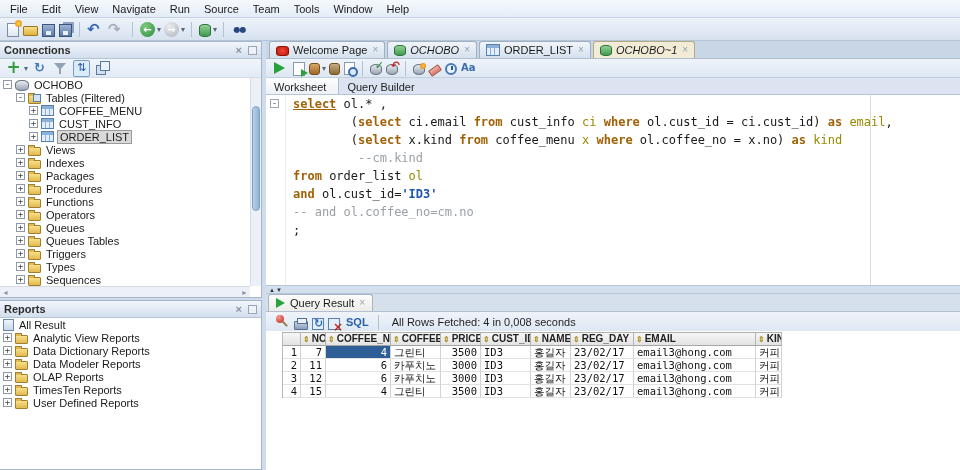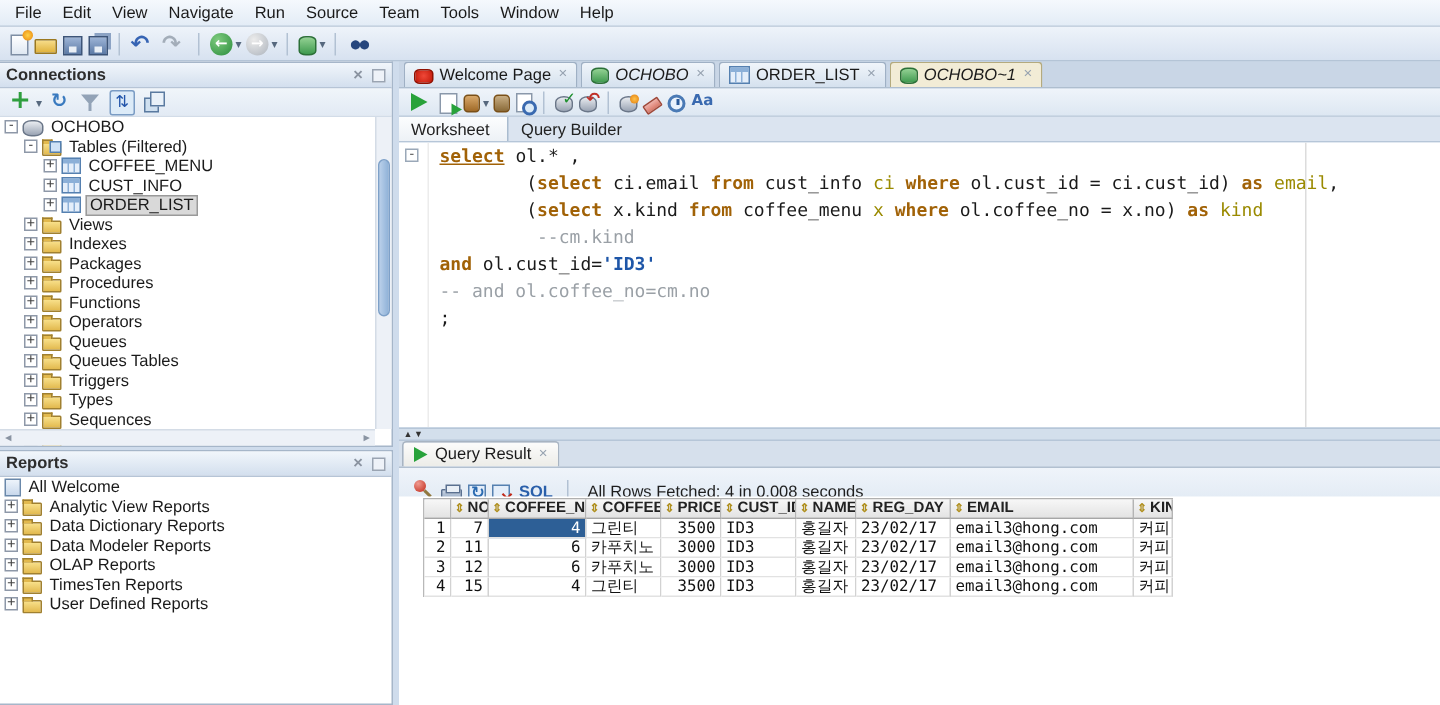--- a/index.html
+++ b/index.html
@@ -125,21 +125,21 @@
 
   
   #hsplit{position:absolute;left:266px;top:285px;right:0;height:9px;background:#d3dfec;border-top:1px solid #b6c6d8;border-bottom:1px solid #b6c6d8;display:flex;align-items:center;padding-left:3px}
   #hsplit span{font-size:6px;line-height:6px;color:#333;margin-right:1px}
 
   
   #qr-tabbar{position:absolute;left:266px;top:294px;right:0;height:18px;background:#d6e0ec;border-bottom:1px solid #b2c0d0;display:flex;align-items:flex-end;padding-left:2px}
   .qr-tab{height:17px;display:flex;align-items:center;background:linear-gradient(#fcfcfb,#ececе8);background:linear-gradient(#fcfcfb,#ecece8);border:1px solid #a8b4c2;border-bottom:none;border-radius:3px 3px 0 0;padding:0 7px}
   .ic-qr-run{width:10px;height:12px;position:relative;margin-right:4px}
   .ic-qr-run::before{content:'';position:absolute;left:0;top:1px;border-left:9px solid #28a23a;border-top:5px solid transparent;border-bottom:5px solid transparent}
-  #qr-toolbar{position:absolute;left:266px;top:312px;right:0;height:32px;background:linear-gradient(#eff4fa,#dde7f2);border-bottom:1px solid #c8d4e2;display:flex;align-items:center;padding-left:5px}
+  #qr-toolbar{position:absolute;left:266px;top:312px;right:0;height:21px;background:linear-gradient(#eff4fa,#dde7f2);border-bottom:1px solid #c8d4e2;display:flex;align-items:center;padding-left:5px}
   .sql-link{color:#2a5faa;margin:0 4px;font-weight:bold}
   .qr-status{margin-left:8px;color:#1e1e1e}
   #qr-grid-area{position:absolute;left:266px;top:331px;right:0;bottom:0;background:#fff}
   #grid{position:absolute;left:16px;top:1px;border-left:1px solid #b8b8b8;border-top:1px solid #b0b0b0}
   .grow{display:flex}
   .gcell{height:13px;line-height:12px;padding:0 3px;font-family:"DejaVu Sans Mono",monospace;font-size:10.5px;color:#111;border-right:1px solid #d2d2d2;border-bottom:1px solid #e2e2e2;overflow:hidden;white-space:nowrap;background:#fff}
   .ghead{font-family:"Liberation Sans",sans-serif;font-size:10px;font-weight:bold;color:#222;background:linear-gradient(#f7f7f7,#e3e3e3);border-right:1px solid #b4b4b4;border-bottom:1px solid #a6a6a6;display:flex;align-items:center;padding:0 2px}
   .sortg::before{content:'⇕';color:#b09020;font-size:8px;margin-right:2px}
   .selcell{background:#2d5f96;color:#fff}
 </style>
@@ -292,21 +292,21 @@
 <div class="panel" id="reports-panel">
   <div class="panel-header">
     <span>Reports</span>
     <span class="spacer"></span>
     <span class="ph-x">×</span>
     <span class="ph-min"></span>
   </div>
   <div class="tree" id="reports-tree">
       <div class="tree-row" style="padding-left: 3px;">
         <span class="ticon ic-reports"></span>
-        <span class="tlabel">All Welcome</span>
+        <span class="tlabel">All Result</span>
       </div>
       <div class="tree-row" style="padding-left: 3px;">
         <span class="expander">+</span>
         <span class="ticon ic-folder-open"></span>
         <span class="tlabel">Analytic View Reports</span>
       </div>
       <div class="tree-row" style="padding-left: 3px;">
         <span class="expander">+</span>
         <span class="ticon ic-folder-open"></span>
         <span class="tlabel">Data Dictionary Reports</span>
@@ -380,20 +380,21 @@
   </div>
 
 <div id="editor">
   <div class="gutterline"></div>
   <div class="ruler"></div>
   <div id="code">
       <div class="code-line"><span class="fold">-</span><span class="sg-k sg-u">select</span><span class="sg-t"> ol.* ,</span></div>
       <div class="code-line"><span class="sg-t">        (</span><span class="sg-k">select</span><span class="sg-t"> ci.email </span><span class="sg-k">from</span><span class="sg-t"> cust_info </span><span class="sg-o">ci</span><span class="sg-t"> </span><span class="sg-k">where</span><span class="sg-t"> ol.cust_id = ci.cust_id) </span><span class="sg-k">as</span><span class="sg-t"> </span><span class="sg-o">email</span><span class="sg-t">,</span></div>
       <div class="code-line"><span class="sg-t">        (</span><span class="sg-k">select</span><span class="sg-t"> x.kind </span><span class="sg-k">from</span><span class="sg-t"> coffee_menu </span><span class="sg-o">x</span><span class="sg-t"> </span><span class="sg-k">where</span><span class="sg-t"> ol.coffee_no = x.no) </span><span class="sg-k">as</span><span class="sg-t"> </span><span class="sg-o">kind</span></div>
       <div class="code-line"><span class="sg-c">         --cm.kind</span></div>
+      <div class="code-line"><span class="sg-k">from</span><span class="sg-t"> order_list </span><span class="sg-o">ol</span></div>
       <div class="code-line"><span class="sg-k">and</span><span class="sg-t"> ol.cust_id=</span><span class="sg-s">'ID3'</span></div>
       <div class="code-line"><span class="sg-c">-- and ol.coffee_no=cm.no</span></div>
       <div class="code-line"><span class="sg-t">;</span></div>
     </div>
 </div>
 
 <div id="hsplit">
     <span>▲</span>
     <span>▼</span>
   </div>

